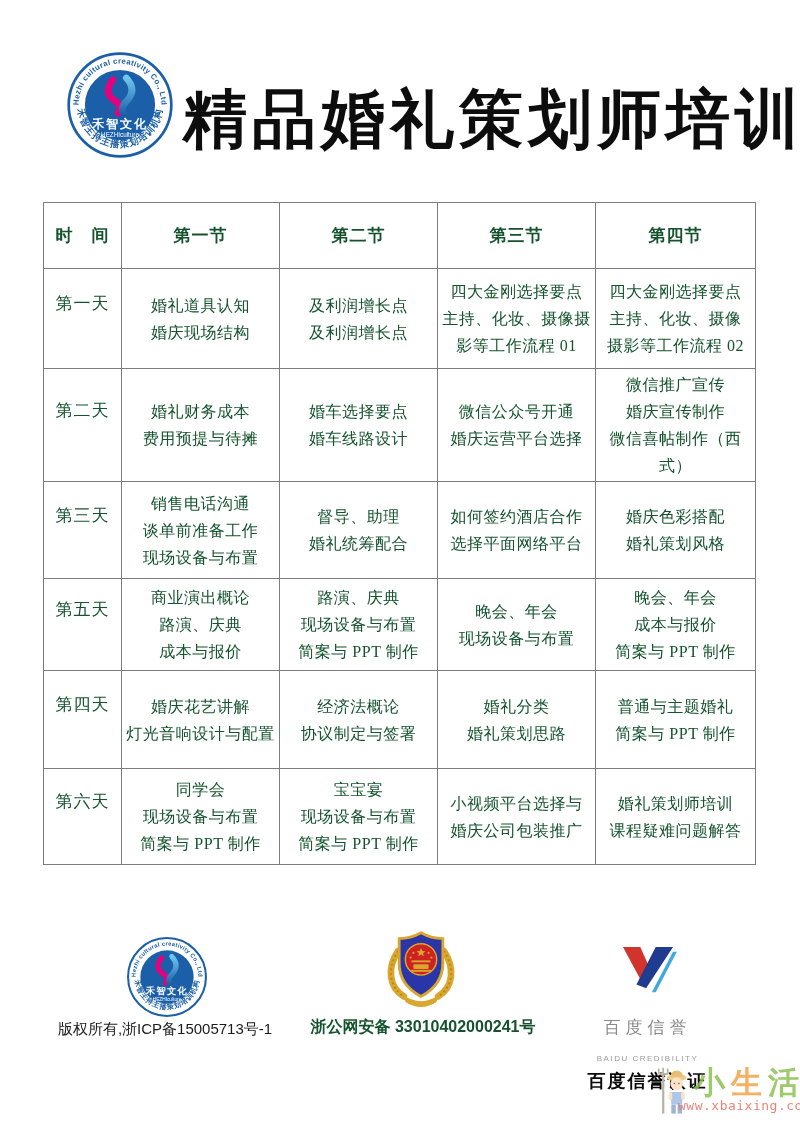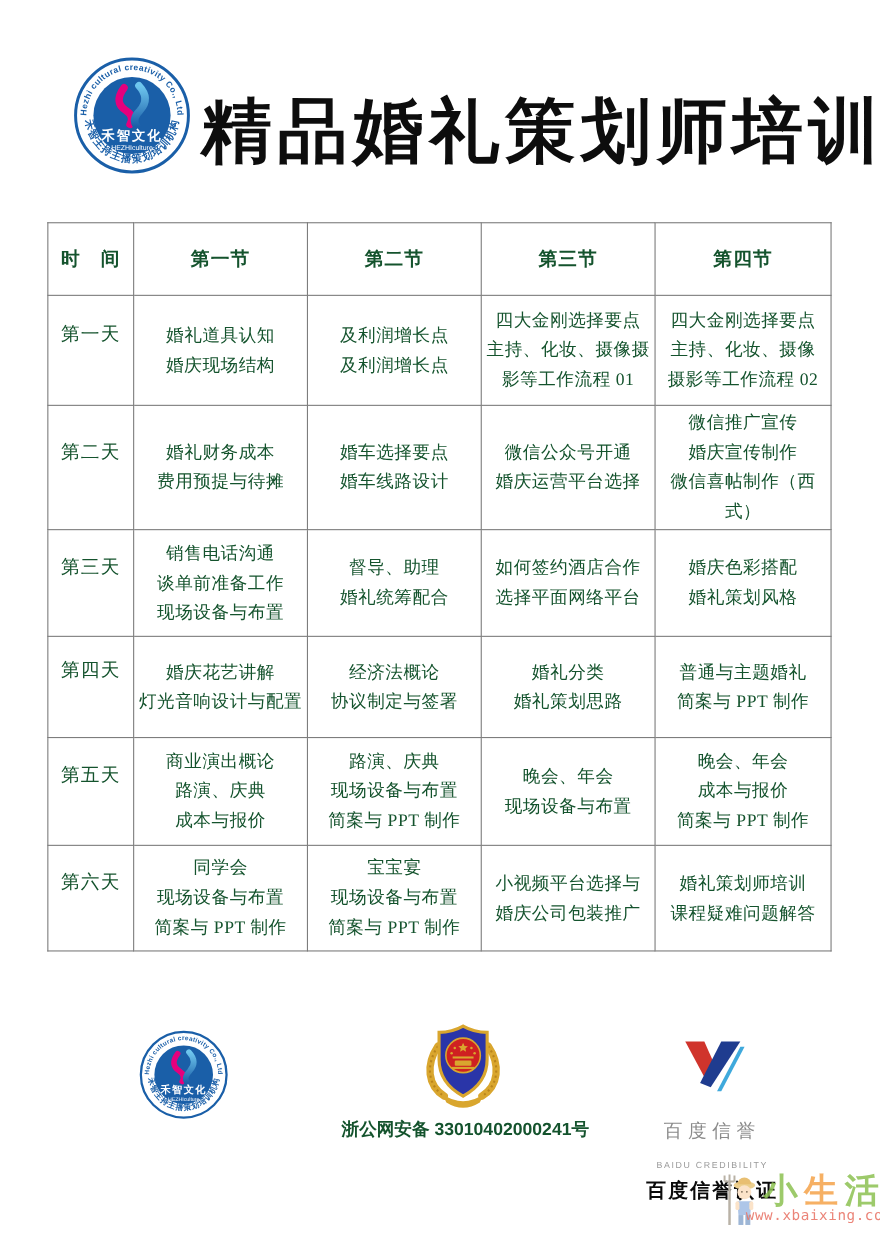--- a/index.html
+++ b/index.html
@@ -191,49 +191,20 @@
             </td>
             <td>
               <div class="cell-inner">
                 <div class="line">婚庆色彩搭配</div>
                 <div class="line">婚礼策划风格</div>
               </div>
             </td>
           </tr>
           <tr>
             <td class="day-cell">
-              <div class="day-inner">第四天</div>
-            </td>
-            <td>
-              <div class="cell-inner">
-                <div class="line">婚庆花艺讲解</div>
-                <div class="line">灯光音响设计与配置</div>
-              </div>
-            </td>
-            <td>
-              <div class="cell-inner">
-                <div class="line">经济法概论</div>
-                <div class="line">协议制定与签署</div>
-              </div>
-            </td>
-            <td>
-              <div class="cell-inner">
-                <div class="line">婚礼分类</div>
-                <div class="line">婚礼策划思路</div>
-              </div>
-            </td>
-            <td>
-              <div class="cell-inner">
-                <div class="line">普通与主题婚礼</div>
-                <div class="line">简案与 PPT 制作</div>
-              </div>
-            </td>
-          </tr>
-          <tr>
-            <td class="day-cell">
               <div class="day-inner">第五天</div>
             </td>
             <td>
               <div class="cell-inner">
                 <div class="line">商业演出概论</div>
                 <div class="line">路演、庆典</div>
                 <div class="line">成本与报价</div>
               </div>
             </td>
             <td>
@@ -246,20 +217,49 @@
             <td>
               <div class="cell-inner">
                 <div class="line">晚会、年会</div>
                 <div class="line">现场设备与布置</div>
               </div>
             </td>
             <td>
               <div class="cell-inner">
                 <div class="line">晚会、年会</div>
                 <div class="line">成本与报价</div>
+                <div class="line">简案与 PPT 制作</div>
+              </div>
+            </td>
+          </tr>
+          <tr>
+            <td class="day-cell">
+              <div class="day-inner">第四天</div>
+            </td>
+            <td>
+              <div class="cell-inner">
+                <div class="line">婚庆花艺讲解</div>
+                <div class="line">灯光音响设计与配置</div>
+              </div>
+            </td>
+            <td>
+              <div class="cell-inner">
+                <div class="line">经济法概论</div>
+                <div class="line">协议制定与签署</div>
+              </div>
+            </td>
+            <td>
+              <div class="cell-inner">
+                <div class="line">婚礼分类</div>
+                <div class="line">婚礼策划思路</div>
+              </div>
+            </td>
+            <td>
+              <div class="cell-inner">
+                <div class="line">普通与主题婚礼</div>
                 <div class="line">简案与 PPT 制作</div>
               </div>
             </td>
           </tr>
           <tr>
             <td class="day-cell">
               <div class="day-inner">第六天</div>
             </td>
             <td>
               <div class="cell-inner">
@@ -307,20 +307,21 @@
       <textPath href="#arcTop2" startOffset="50%" text-anchor="middle">Hezhi cultural creativity Co., Ltd</textPath>
     </text>
     <text font-size="10.5" font-weight="700" style="fill:var(--logo-blue)" font-family="Liberation Sans, sans-serif" letter-spacing="1">
       <textPath href="#arcBot2" startOffset="50%" text-anchor="middle">禾智主持主播策划培训机构</textPath>
     </text>
     <path d="M52,32 q-11,15 2,23 q9,6 4,14" fill="none" style="stroke:var(--logo-pink)" stroke-width="7.5" stroke-linecap="round"></path>
     <path d="M67,30 q12,13 1,25 q-9,9 -3,16" fill="none" stroke="url(#swirlBlue2)" stroke-width="7.5" stroke-linecap="round"></path>
     <text x="60" y="85" text-anchor="middle" font-size="13.5" font-weight="700" fill="#ffffff" letter-spacing="2">禾智文化</text>
     <text x="60" y="95" text-anchor="middle" font-size="7" fill="#ffffff" font-family="Liberation Sans, sans-serif">HEZHIculture</text>
   </svg>
+  <div class="copyright-text sans">版权所有,浙ICP备15005713号-1</div>
 
   <svg class="police-badge" viewBox="0 0 80 84">
     <path d="M16,24 C4,42 6,62 22,72" fill="none" style="stroke:var(--gold)" stroke-width="7" stroke-linecap="round"></path>
     <path d="M64,24 C76,42 74,62 58,72" fill="none" style="stroke:var(--gold)" stroke-width="7" stroke-linecap="round"></path>
     <path d="M16,24 C4,42 6,62 22,72" fill="none" style="stroke:var(--gold-dark)" stroke-width="2" stroke-dasharray="2,3"></path>
     <path d="M64,24 C76,42 74,62 58,72" fill="none" style="stroke:var(--gold-dark)" stroke-width="2" stroke-dasharray="2,3"></path>
     <path d="M20,70 Q40,84 60,70 L56,78 Q40,88 24,78 Z" style="fill:var(--gold)"></path>
     <path d="M40,5 C47,9 57,11 63,11 L63,37 C63,55 53,65 40,72 C27,65 17,55 17,37 L17,11 C23,11 33,9 40,5 Z" style="fill:var(--police-blue);stroke:var(--gold)" stroke-width="3"></path>
     <circle cx="40" cy="33" r="16.5" style="fill:var(--police-red);stroke:var(--gold)" stroke-width="1.5"></circle>
     <path d="M40,21 l1.4,3 3.2,0.3 -2.4,2.1 0.7,3.1 -2.9,-1.7 -2.9,1.7 0.7,-3.1 -2.4,-2.1 3.2,-0.3 Z" style="fill:var(--gold)"></path>

